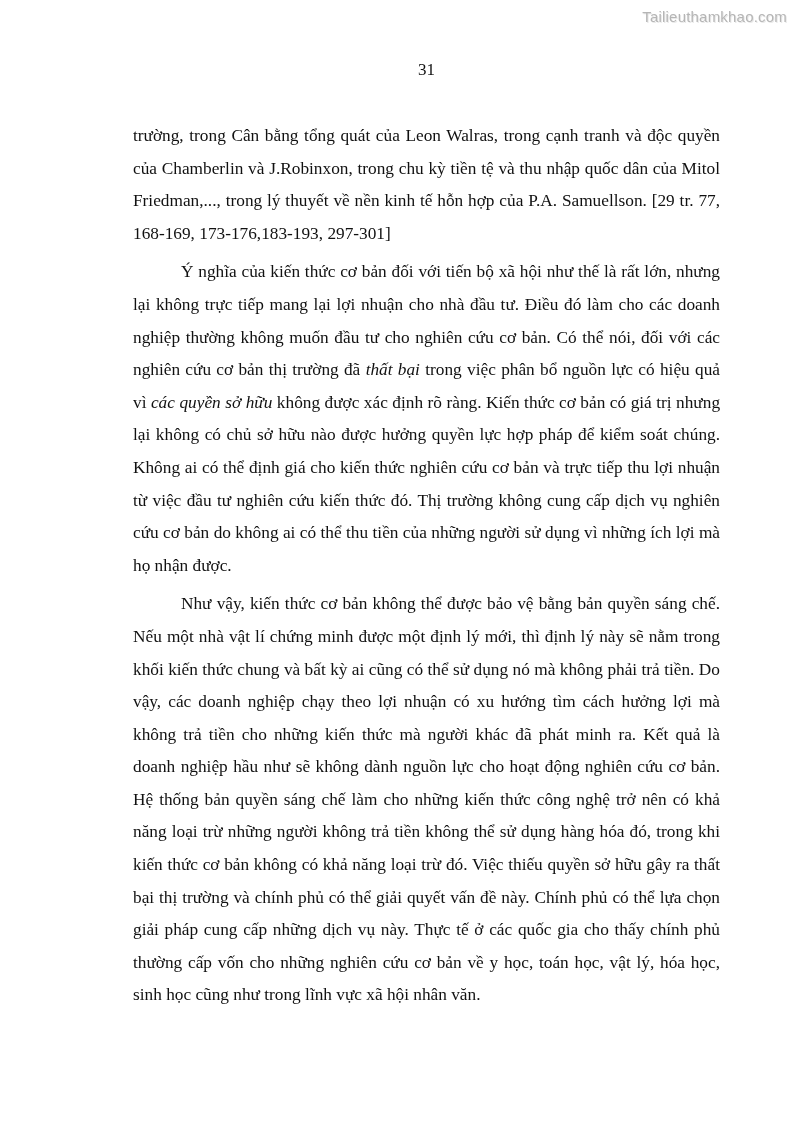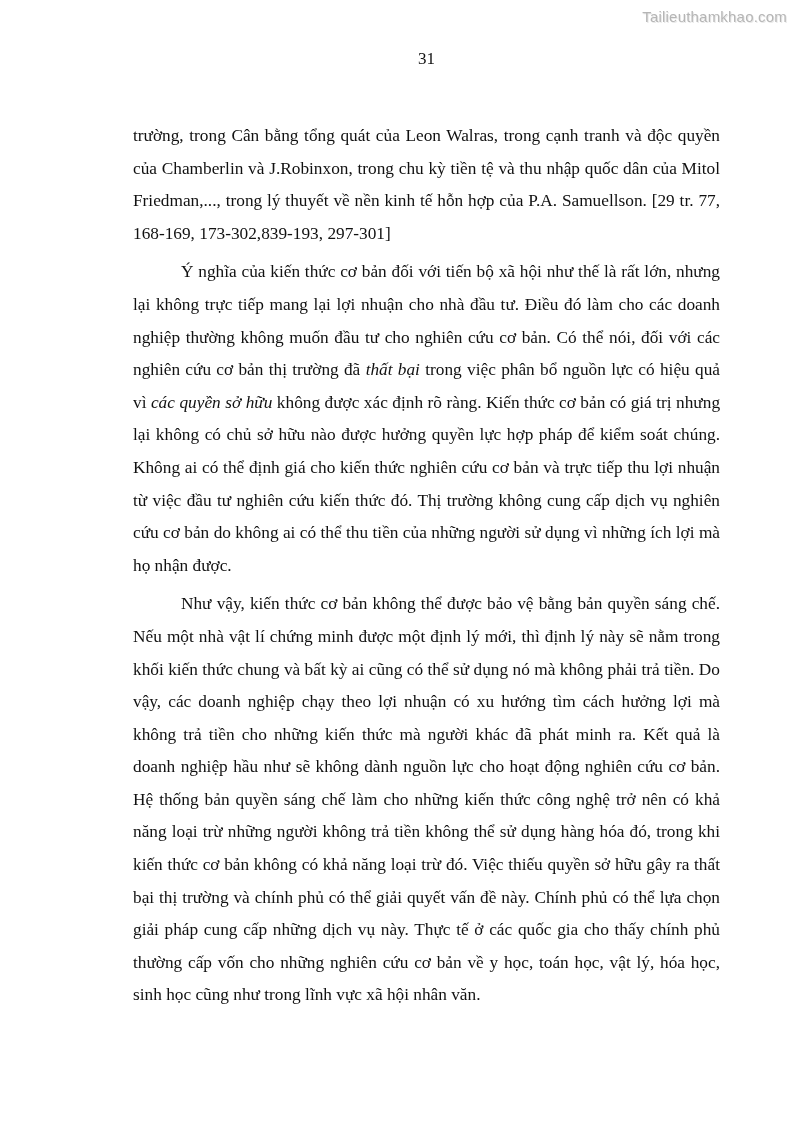--- a/index.html
+++ b/index.html
@@ -22,21 +22,21 @@
     right: 7px;
     font-family: "Liberation Sans", "DejaVu Sans", sans-serif;
     font-size: 15px;
     letter-spacing: 0.2px;
     color: #b5b5b5;
     text-shadow: 1px 1px 0 #e9e9e9;
     user-select: none;
   }
   .page-number {
     position: absolute;
-    top: 49px;
+    top: 60px;
     left: 133px;
     width: 587px;
     text-align: center;
     font-size: 17px;
     color: #111111;
   }
   .document-body {
     position: absolute;
     top: 120px;
     left: 133px;
@@ -59,17 +59,17 @@
 </style>
 </head>
 <body>
 
 <div class="page" style="background: rgb(255, 255, 255);">
   <div class="watermark" style="color: rgb(181, 181, 181);">Tailieuthamkhao.com</div>
 
   <div class="page-number">31</div>
 
   <div class="document-body" style="color: rgb(17, 17, 17);">
-      <p class="para"><span>trường, trong Cân bằng tổng quát của Leon Walras, trong cạnh tranh và độc quyền của Chamberlin và J.Robinxon, trong chu kỳ tiền tệ và thu nhập quốc dân của Mitol Friedman,..., trong lý thuyết về nền kinh tế hỗn hợp của P.A. Samuellson. [29 tr. 77, 168-169, 173-302,839-193, 297-301]</span></p>
+      <p class="para"><span>trường, trong Cân bằng tổng quát của Leon Walras, trong cạnh tranh và độc quyền của Chamberlin và J.Robinxon, trong chu kỳ tiền tệ và thu nhập quốc dân của Mitol Friedman,..., trong lý thuyết về nền kinh tế hỗn hợp của P.A. Samuellson. [29 tr. 77, 168-169, 173-176,183-193, 297-301]</span></p>
       <p class="para indent"><span>Ý nghĩa của kiến thức cơ bản đối với tiến bộ xã hội như thế là rất lớn, nhưng lại không trực tiếp mang lại lợi nhuận cho nhà đầu tư. Điều đó làm cho các doanh nghiệp thường không muốn đầu tư cho nghiên cứu cơ bản. Có thể nói, đối với các nghiên cứu cơ bản thị trường đã </span><em>thất bại</em><span> trong việc phân bổ nguồn lực có hiệu quả vì </span><em>các quyền sở hữu</em><span> không được xác định rõ ràng. Kiến thức cơ bản có giá trị nhưng lại không có chủ sở hữu nào được hưởng quyền lực hợp pháp để kiểm soát chúng. Không ai có thể định giá cho kiến thức nghiên cứu cơ bản và trực tiếp thu lợi nhuận từ việc đầu tư nghiên cứu kiến thức đó. Thị trường không cung cấp dịch vụ nghiên cứu cơ bản do không ai có thể thu tiền của những người sử dụng vì những ích lợi mà họ nhận được.</span></p>
       <p class="para indent"><span>Như vậy, kiến thức cơ bản không thể được bảo vệ bằng bản quyền sáng chế. Nếu một nhà vật lí chứng minh được một định lý mới, thì định lý này sẽ nằm trong khối kiến thức chung và bất kỳ ai cũng có thể sử dụng nó mà không phải trả tiền. Do vậy, các doanh nghiệp chạy theo lợi nhuận có xu hướng tìm cách hưởng lợi mà không trả tiền cho những kiến thức mà người khác đã phát minh ra. Kết quả là doanh nghiệp hầu như sẽ không dành nguồn lực cho hoạt động nghiên cứu cơ bản. Hệ thống bản quyền sáng chế làm cho những kiến thức công nghệ trở nên có khả năng loại trừ những người không trả tiền không thể sử dụng hàng hóa đó, trong khi kiến thức cơ bản không có khả năng loại trừ đó. Việc thiếu quyền sở hữu gây ra thất bại thị trường và chính phủ có thể giải quyết vấn đề này. Chính phủ có thể lựa chọn giải pháp cung cấp những dịch vụ này. Thực tế ở các quốc gia cho thấy chính phủ thường cấp vốn cho những nghiên cứu cơ bản về y học, toán học, vật lý, hóa học, sinh học cũng như trong lĩnh vực xã hội nhân văn.</span></p>
     </div>
 </div>
 
 </body></html>

